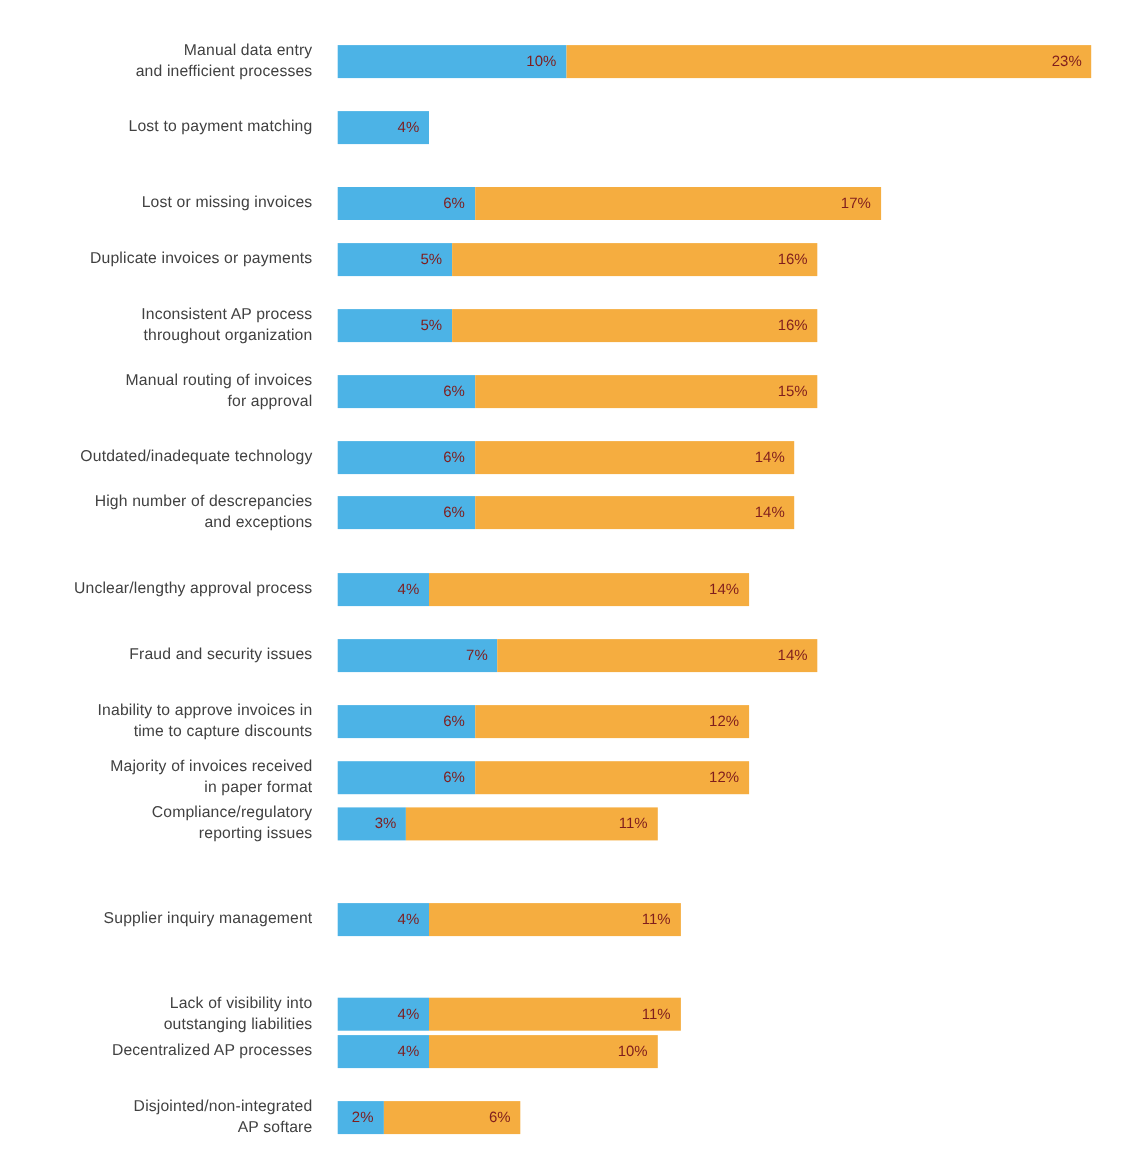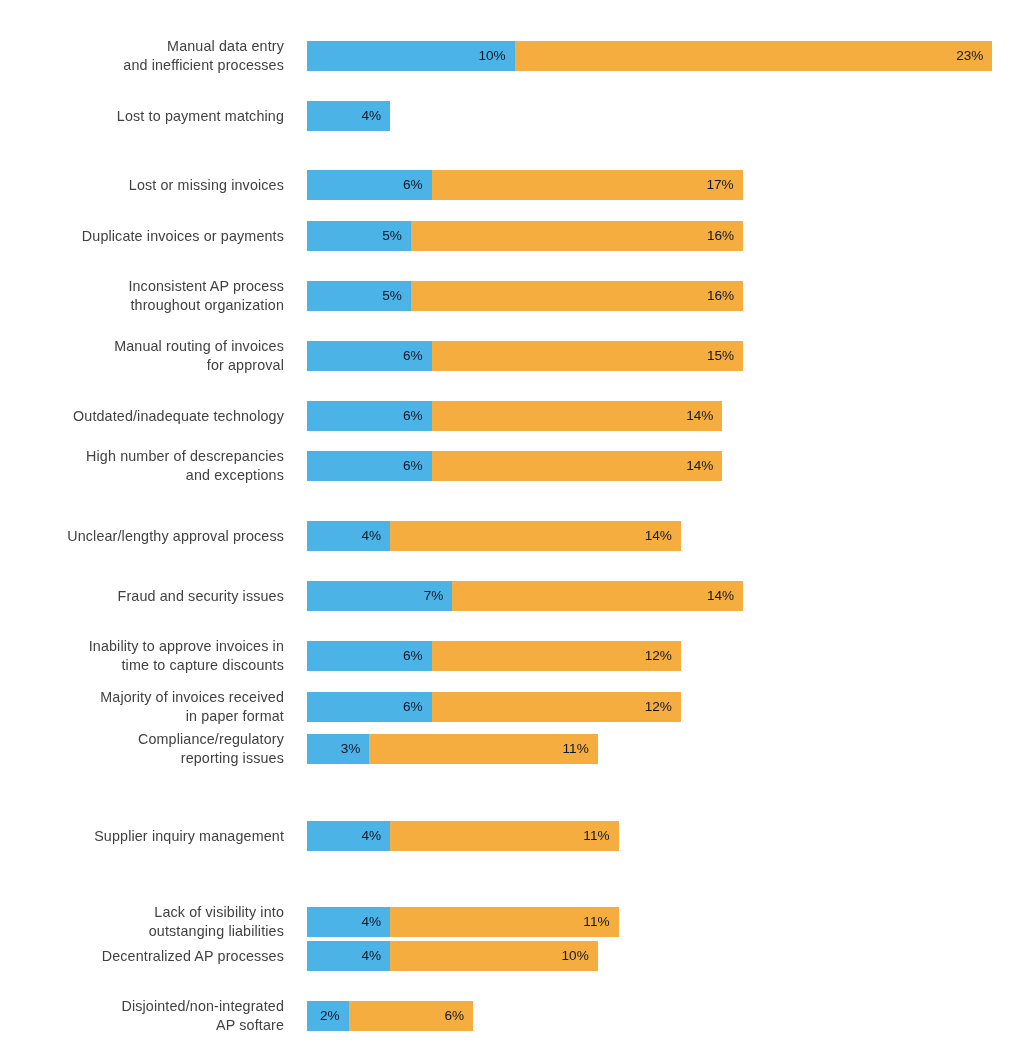--- a/index.html
+++ b/index.html
@@ -58,21 +58,21 @@
     padding-right: 9px;
   }
   .seg-blue {
     background: #4cb3e6;
   }
   .seg-orange {
     background: #f5ad40;
   }
   .seg-value {
     font-size: 13.6px;
-    color: #0f172a;
+    color: #7f1d1d;
     line-height: 1;
     white-space: nowrap;
   }
 </style>
 </head>
 <body>
 
 <div id="chart">
     <div class="row" style="top: 41px;">
       <div class="cat-label">Manual data entry
@@ -93,21 +93,21 @@
           <span class="seg-value">4%</span>
         </div>
       </div>
     </div>
     <div class="row" style="top: 170px;">
       <div class="cat-label">Lost or missing invoices</div>
       <div class="bar">
         <div class="seg seg-blue" style="width: 124.62px; background: rgb(76, 179, 230);">
           <span class="seg-value">6%</span>
         </div>
-        <div class="seg seg-orange" style="width: 311px; background: rgb(245, 173, 64); padding-left: 18px;">
+        <div class="seg seg-orange" style="width: 369px; background: rgb(245, 173, 64); padding-left: 18px;">
           <span class="seg-value">17%</span>
         </div>
       </div>
     </div>
     <div class="row" style="top: 221px;">
       <div class="cat-label">Duplicate invoices or payments</div>
       <div class="bar">
         <div class="seg seg-blue" style="width: 103.85px; background: rgb(76, 179, 230);">
           <span class="seg-value">5%</span>
         </div>

